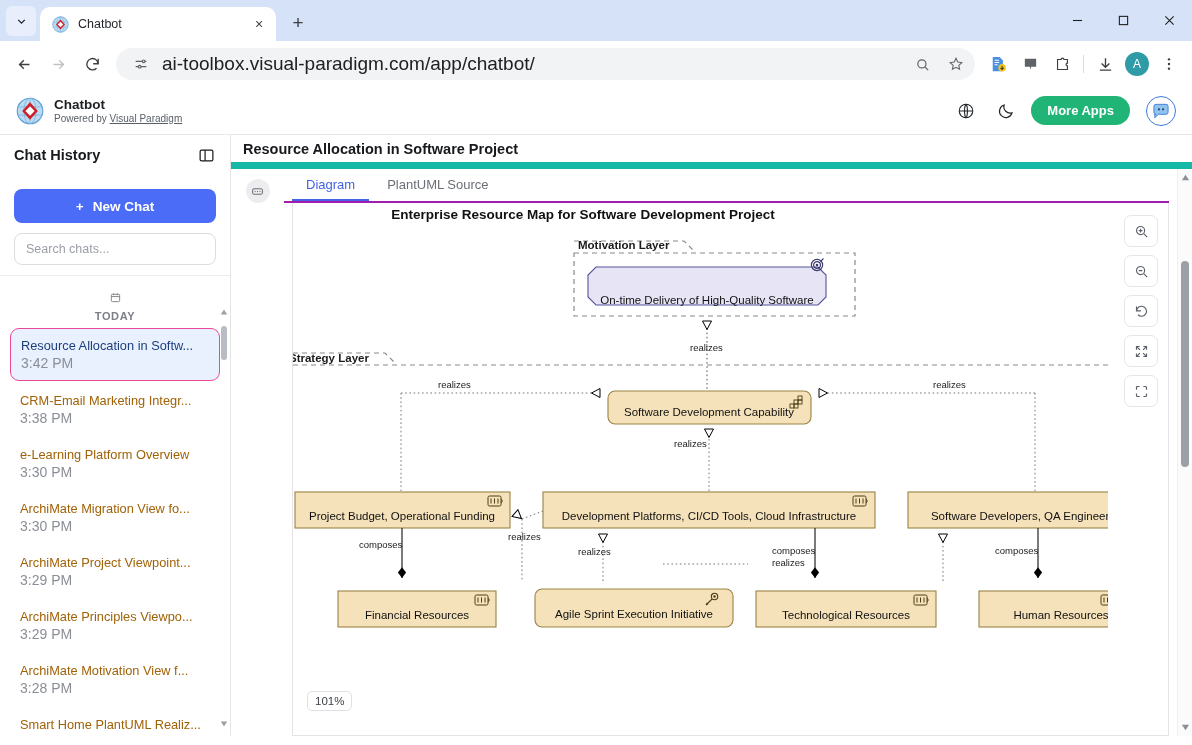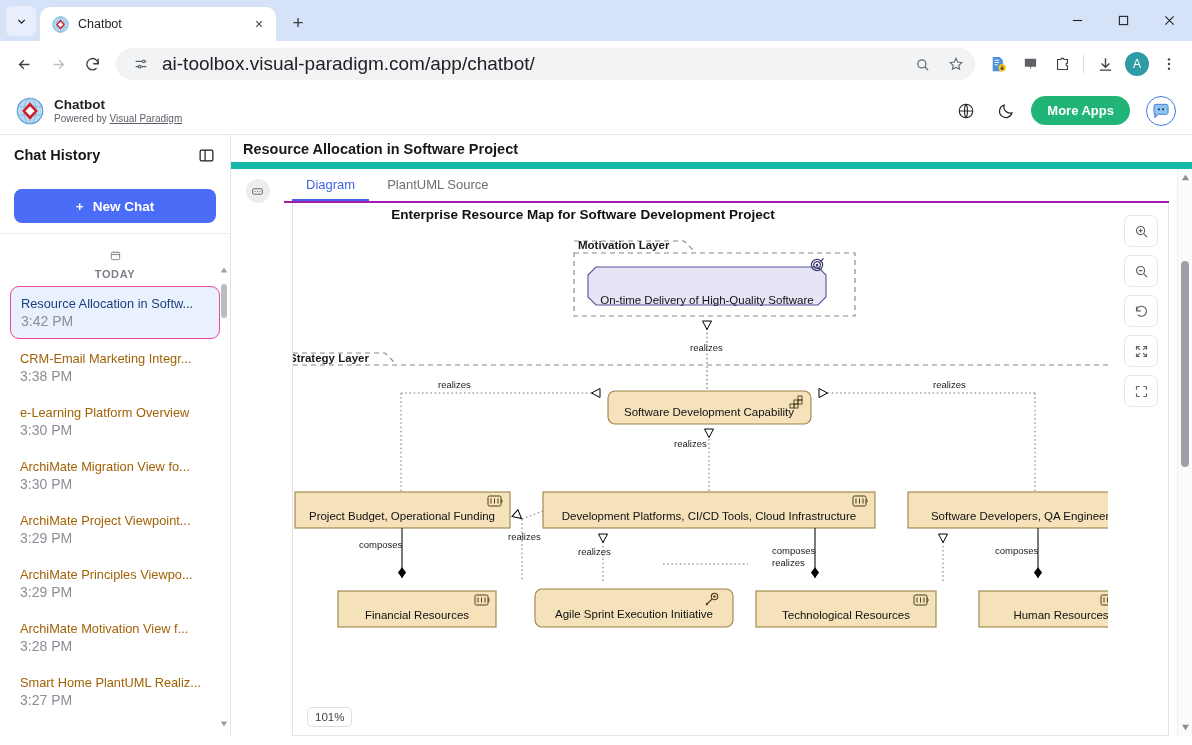--- a/index.html
+++ b/index.html
@@ -122,21 +122,21 @@
     display: flex; align-items: center; justify-content: center; }
   .card { flex: 1; display: flex; flex-direction: column; min-width: 0; padding-right: 8px; }
   .tabs { display: flex; gap: 4px; padding-left: 8px; border-bottom: 2px solid #a21caf; }
   .tabx { padding: 8px 14px 7px; font-size: 13px; color: #6b7076; border-bottom: 2px solid transparent; }
   .tabx.sel { color: #4363e6; border-bottom-color: #4363e6; font-weight: 500; }
   .diagram-wrap { flex: 1; position: relative; overflow: hidden; border: 1px solid #e4e4e7; border-top: none;
     margin-left: 8px; background: #fff; }
   .diag-tools { position: absolute; right: 10px; top: 12px; display: flex; flex-direction: column; gap: 8px; z-index: 6; }
   .diag-tool { width: 34px; height: 32px; background: #fff; border: 1px solid #e6e6ea; border-radius: 7px;
     display: flex; align-items: center; justify-content: center; color: #5c6069; }
-  .zoom-badge { position: absolute; left: 14px; bottom: 8px; background: #fff; border: 1px solid #e0e0e4;
+  .zoom-badge { position: absolute; left: 14px; bottom: 24px; background: #fff; border: 1px solid #e0e0e4;
     border-radius: 5px; font-size: 11.5px; color: #3b3f46; padding: 3px 7px; z-index: 6; }
   .right-scrollbar { width: 15px; flex: 0 0 15px; background: #fbfbfc; position: relative; border-left: 1px solid #f0f0f2; }
   .rs-arrow { position: absolute; left: 3px; width: 9px; height: 9px; color: #8b8f96; }
   .rs-thumb { position: absolute; left: 3px; top: 92px; width: 8px; height: 206px; background: #9aa0a6; border-radius: 4px; }
 
   
   .composer { height: 96px; display: flex; align-items: center; gap: 14px; padding: 0 20px 0 21px; background: #fff; }
 
   svg { display: block; }
   .lbl { font-size: 9.5px; fill: #1a1a1a; font-family: "Liberation Sans", sans-serif; }
@@ -317,20 +317,23 @@
             <path d="M10 4.5v15"></path>
         </svg>
       </span>
     </div>
 
     <div class="sb-actions">
       <button class="newchat">
         <span>+</span>
         <span>New Chat</span>
       </button>
+      <div class="search-wrap">
+        <input class="search-input" placeholder="Search chats..." style="">
+      </div>
     </div>
 
     <div class="sb-scroll">
       <div class="sb-group-label">
         <svg width="11" height="11" viewBox="0 0 24 24" fill="none" stroke="currentColor" stroke-width="2">
           <rect x="3" y="5" width="18" height="16" rx="2"></rect>
             <path d="M3 10h18M8 3v4M16 3v4"></path>
         </svg>
         <span>TODAY</span>
       </div>

